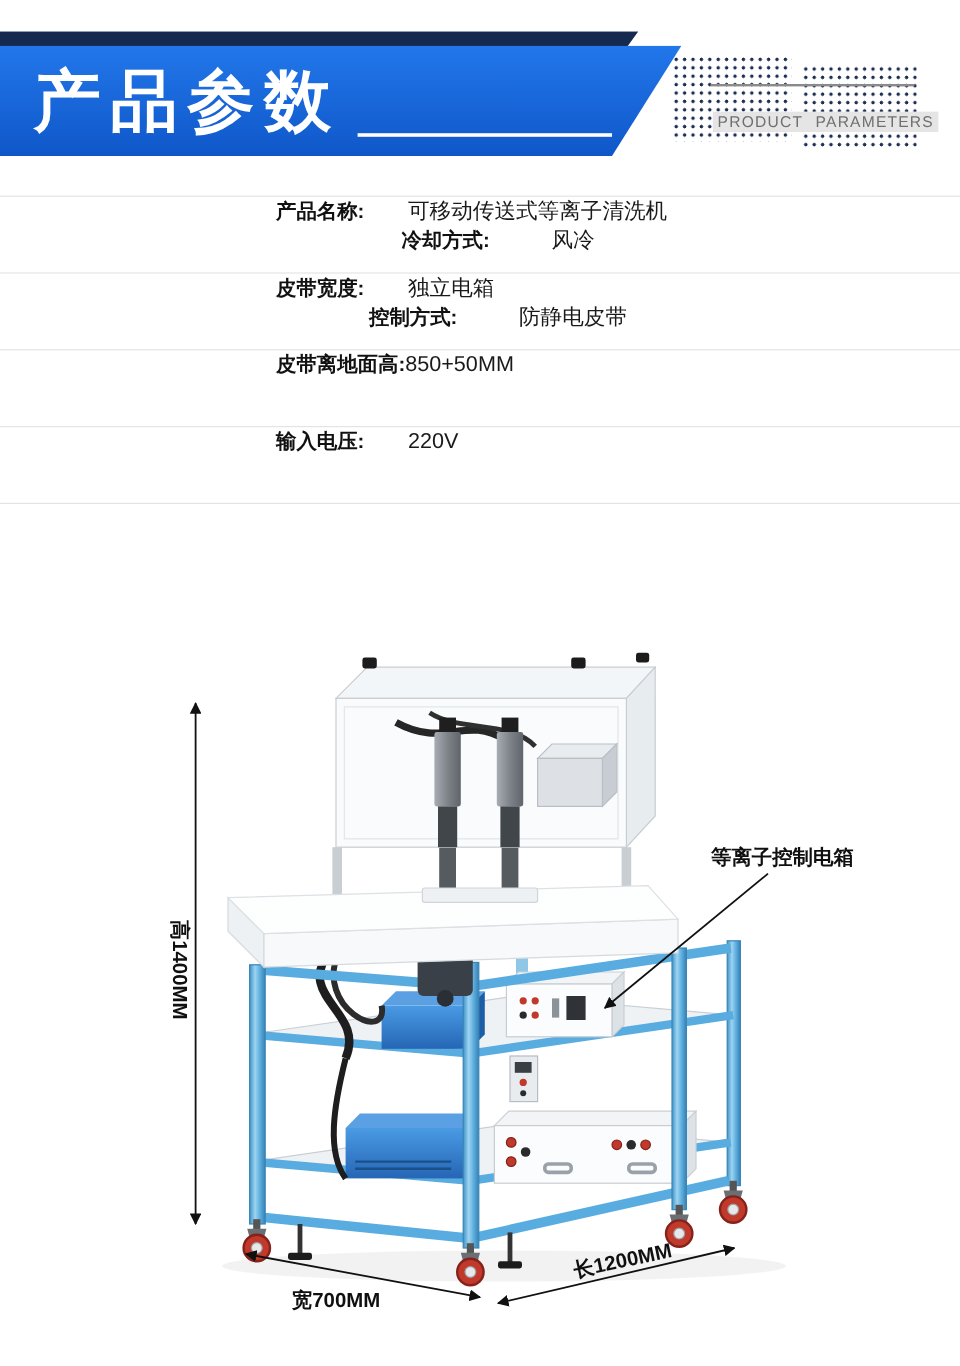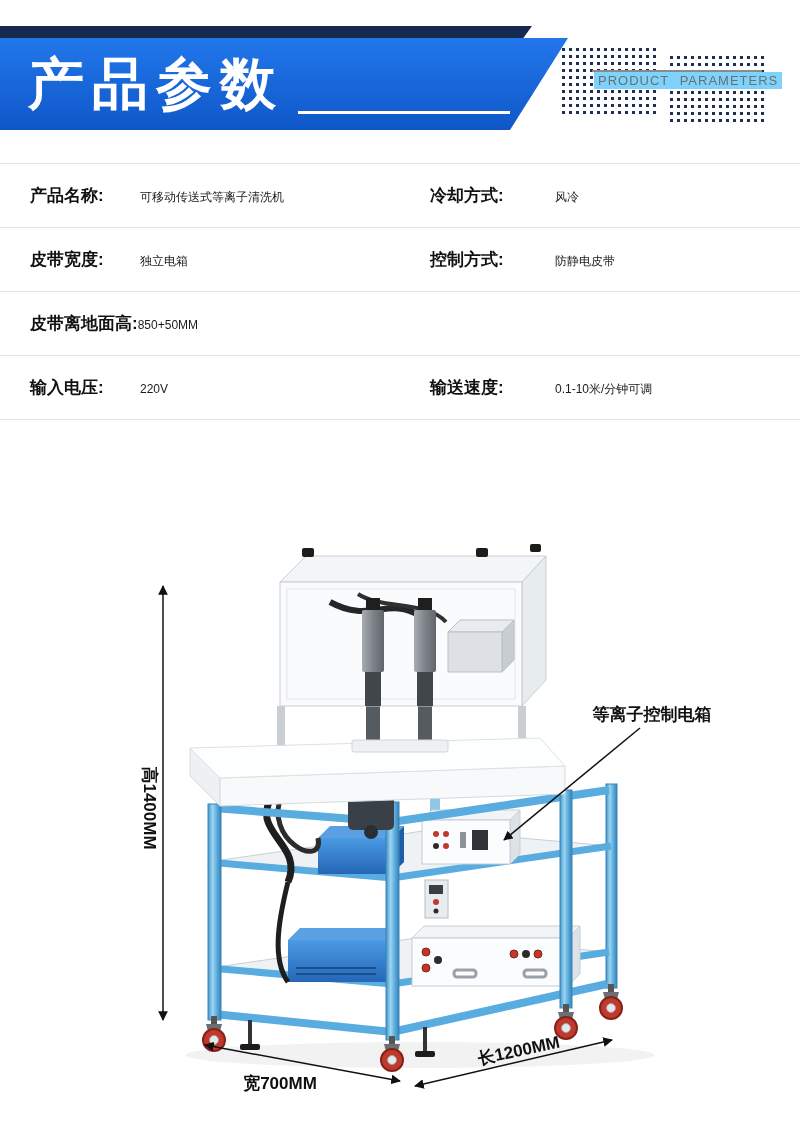--- a/index.html
+++ b/index.html
@@ -15,33 +15,33 @@
     background:linear-gradient(180deg,#2277ea 0%,#0f57c9 100%);
     clip-path:polygon(0 0,100% 0,calc(100% - 58px) 100%,0 100%);
     display:flex;align-items:center;}
   .banner .title{color:#fff;font-size:56px;font-weight:bold;letter-spacing:8px;padding-left:28px;line-height:1;}
   .title-underline{position:absolute;left:298px;top:111px;width:212px;height:3px;background:#ffffff;}
   .dots{position:absolute;background-image:radial-gradient(circle,#1d2f55 1.5px,transparent 1.6px);
     background-size:7px 7px;}
   #dots-a{left:560px;top:46px;width:100px;height:72px;}
   #dots-b{left:668px;top:54px;width:96px;height:70px;}
   .pp-line{position:absolute;left:592px;top:70px;width:170px;height:2px;background:#8a8a8a;}
-  .pp-text{position:absolute;left:594px;top:72px;font-size:13px;color:#6f6f6f;
-    letter-spacing:1px;word-spacing:6px;background:#7dd3fc;padding:1px 4px;white-space:nowrap;}
+  .pp-text{position:absolute;left:594px;top:93px;font-size:13px;color:#6f6f6f;
+    letter-spacing:1px;word-spacing:6px;background:#e5e5e5;padding:1px 4px;white-space:nowrap;}
   
   .specs{position:absolute;left:0;top:163px;width:800px;}
-  .spec-row{display:flex;align-items:center;height:63px;border-bottom:1px solid #e4e4e4;}
+  .spec-row{display:flex;align-items:center;height:63px;border-bottom:1px solid #e4e4e4;flex-direction:column;}
   .spec-row:first-child{border-top:1px solid #e4e4e4;}
   .cell{display:flex;align-items:baseline;box-sizing:border-box;}
   .cell.left{width:400px;padding-left:30px;}
   .cell.right{flex:1;padding-left:30px;}
   .spec-label{font-weight:bold;font-size:17px;color:#111;min-width:110px;white-space:nowrap;}
   .cell.right .spec-label{min-width:125px;}
   .cell.tight .spec-label{min-width:0;}
-  .spec-value{font-size:12px;color:#1a1a1a;white-space:nowrap;}
+  .spec-value{font-size:18px;color:#1a1a1a;white-space:nowrap;}
   
   .figure{position:absolute;left:120px;top:540px;width:600px;height:570px;}
   .figure svg{display:block;width:600px;height:570px;}
   .dim-text{font-size:17px;font-weight:bold;fill:#101010;}
   .anno-text{font-size:17px;font-weight:bold;fill:#101010;}
 </style>
 </head>
 <body>
 
 <div class="hdr">
@@ -85,24 +85,20 @@
       <span class="spec-label">皮带离地面高:</span>
       <span class="spec-value">850+50MM</span>
     </div>
   </div>
 
 
   <div class="spec-row">
     <div class="cell left">
       <span class="spec-label">输入电压:</span>
       <span class="spec-value">220V</span>
-    </div>
-    <div class="cell right">
-      <span class="spec-label">输送速度:</span>
-      <span class="spec-value">0.1-10米/分钟可调</span>
     </div>
   </div>
 
 </div>
 
 <div class="figure">
 <svg viewBox="0 0 600 570" xmlns="http://www.w3.org/2000/svg">
   <defs>
     <marker id="ah" viewBox="0 0 10 10" refX="9" refY="5" markerWidth="6.5" markerHeight="6.5" orient="auto-start-reverse">
       <path d="M0,0 L10,5 L0,10 z" fill="#111"></path>

